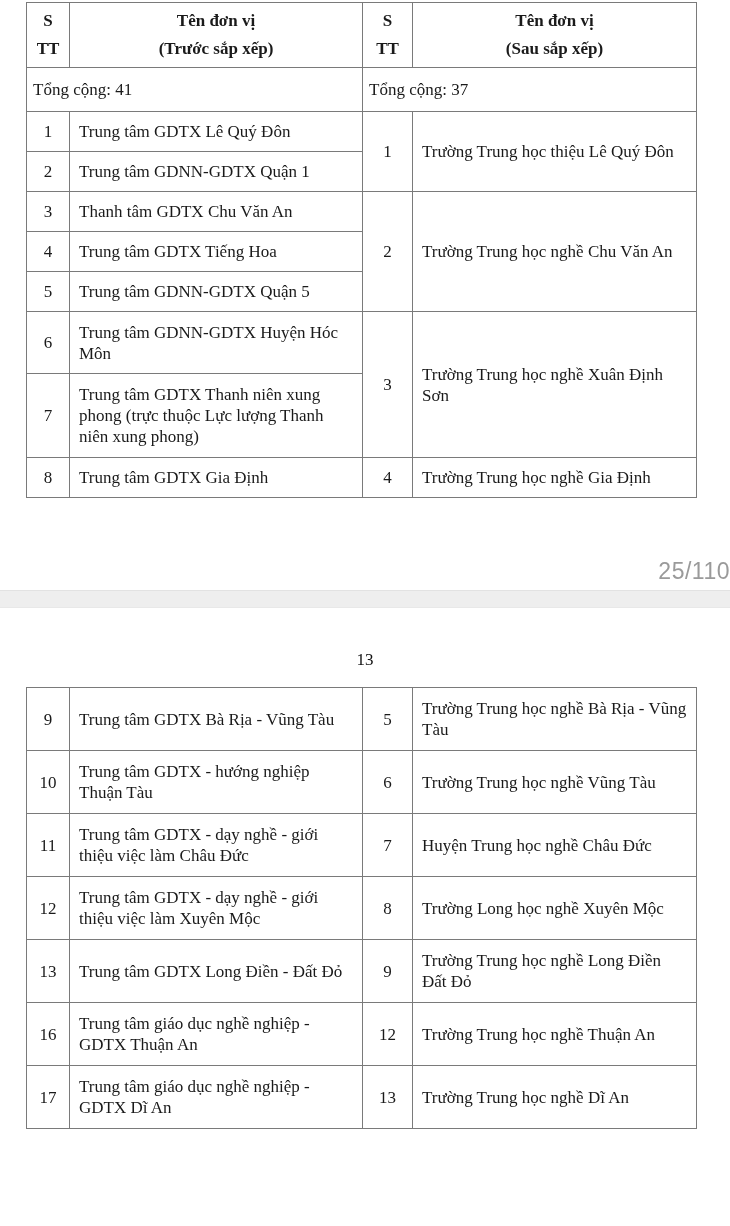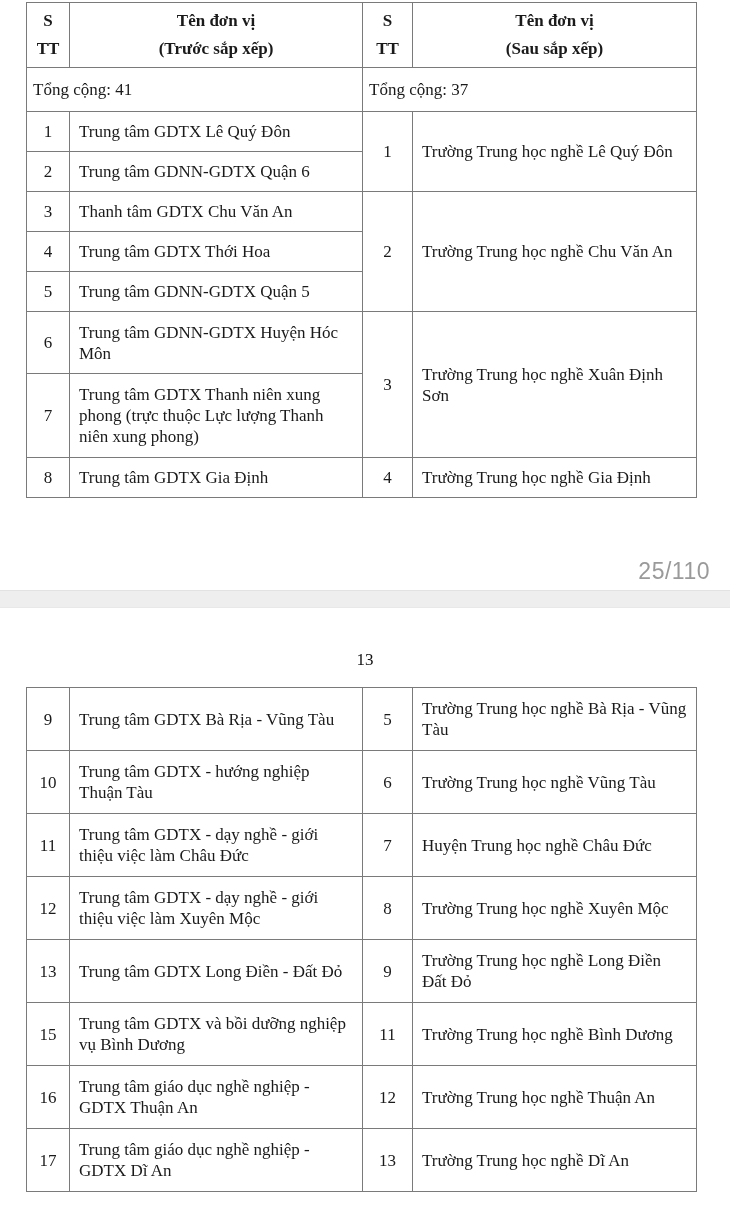--- a/index.html
+++ b/index.html
@@ -5,21 +5,21 @@
     * { box-sizing: border-box; margin: 0; padding: 0; }
     html, body { width: 730px; height: 1226px; overflow: hidden; background: #ffffff; }
     body { position: relative; font-family: "Liberation Serif", "DejaVu Serif", serif; color: #1a1a1a; }
 
     .page { position: absolute; left: 0; width: 730px; background: #ffffff; }
     .page-top { top: 0; height: 590px; }
     .page-bottom { top: 608px; height: 618px; }
 
     .divider { position: absolute; left: 0; top: 590px; width: 730px; height: 18px; background: #eeeeee; border-top: 1px solid #e2e2e2; border-bottom: 1px solid #e8e8e8; }
 
-    .page-counter { position: absolute; right: 20px; top: 558px; font-family: "Liberation Sans", "DejaVu Sans", sans-serif; font-size: 23px; color: #9a9a9a; letter-spacing: 0.5px; }
+    .page-counter { position: absolute; right: 0; top: 558px; font-family: "Liberation Sans", "DejaVu Sans", sans-serif; font-size: 23px; color: #9a9a9a; letter-spacing: 0.5px; }
 
     .page-number { position: absolute; top: 650px; left: 0; width: 730px; text-align: center; font-size: 17px; color: #111; }
 
     table.doc { position: absolute; left: 26px; border-collapse: collapse; table-layout: fixed; font-size: 17px; line-height: 21px; }
     table.doc td { border: 1.5px solid #7a7a7a; vertical-align: middle; }
     table.doc col.c1 { width: 43px; }
     table.doc col.c2 { width: 293px; }
     table.doc col.c3 { width: 50px; }
     table.doc col.c4 { width: 284px; }
 
@@ -71,36 +71,36 @@
     </tr>
     <tr>
       <td class="total" colspan="2">Tổng cộng: 41</td>
       <td class="total" colspan="2">Tổng cộng: 37</td>
     </tr>
 
     <tr class="r-single">
       <td class="num">1</td>
       <td class="txt">Trung tâm GDTX Lê Quý Đôn</td>
       <td class="num" rowspan="2">1</td>
-      <td class="txt" rowspan="2">Trường Trung học nghề Lê Quý Đôn</td>
+      <td class="txt" rowspan="2">Trường Trung học thiệu Lê Quý Đôn</td>
     </tr>
     <tr class="r-single">
       <td class="num">2</td>
-      <td class="txt">Trung tâm GDNN-GDTX Quận 6</td>
+      <td class="txt">Trung tâm GDNN-GDTX Quận 1</td>
     </tr>
 
     <tr class="r-single">
       <td class="num">3</td>
       <td class="txt">Thanh tâm GDTX Chu Văn An</td>
       <td class="num" rowspan="3">2</td>
       <td class="txt" rowspan="3">Trường Trung học nghề Chu Văn An</td>
     </tr>
     <tr class="r-single">
       <td class="num">4</td>
-      <td class="txt">Trung tâm GDTX Thới Hoa</td>
+      <td class="txt">Trung tâm GDTX Tiếng Hoa</td>
     </tr>
     <tr class="r-single">
       <td class="num">5</td>
       <td class="txt">Trung tâm GDNN-GDTX Quận 5</td>
     </tr>
 
     <tr class="r-double">
       <td class="num">6</td>
       <td class="txt">Trung tâm GDNN-GDTX Huyện Hóc Môn</td>
       <td class="num" rowspan="2">3</td>
@@ -152,33 +152,27 @@
   <tr class="b-double">
     <td class="num">11</td>
     <td class="txt">Trung tâm GDTX - dạy nghề - giới thiệu việc làm Châu Đức</td>
     <td class="num">7</td>
     <td class="txt">Huyện Trung học nghề Châu Đức</td>
   </tr>
   <tr class="b-double">
     <td class="num">12</td>
     <td class="txt">Trung tâm GDTX - dạy nghề - giới thiệu việc làm Xuyên Mộc</td>
     <td class="num">8</td>
-    <td class="txt">Trường Trung học nghề Xuyên Mộc</td>
+    <td class="txt">Trường Long học nghề Xuyên Mộc</td>
   </tr>
   <tr class="b-double">
     <td class="num">13</td>
     <td class="txt">Trung tâm GDTX Long Điền - Đất Đỏ</td>
     <td class="num">9</td>
     <td class="txt">Trường Trung học nghề Long Điền Đất Đỏ</td>
-  </tr>
-  <tr class="b-double">
-    <td class="num">15</td>
-    <td class="txt">Trung tâm GDTX và bồi dưỡng nghiệp vụ Bình Dương</td>
-    <td class="num">11</td>
-    <td class="txt">Trường Trung học nghề Bình Dương</td>
   </tr>
   <tr class="b-double">
     <td class="num">16</td>
     <td class="txt">Trung tâm giáo dục nghề nghiệp - GDTX Thuận An</td>
     <td class="num">12</td>
     <td class="txt"> Trường Trung học nghề Thuận An</td>
   </tr>
   <tr class="b-double">
     <td class="num">17</td>
     <td class="txt">Trung tâm giáo dục nghề nghiệp - GDTX Dĩ An</td>

